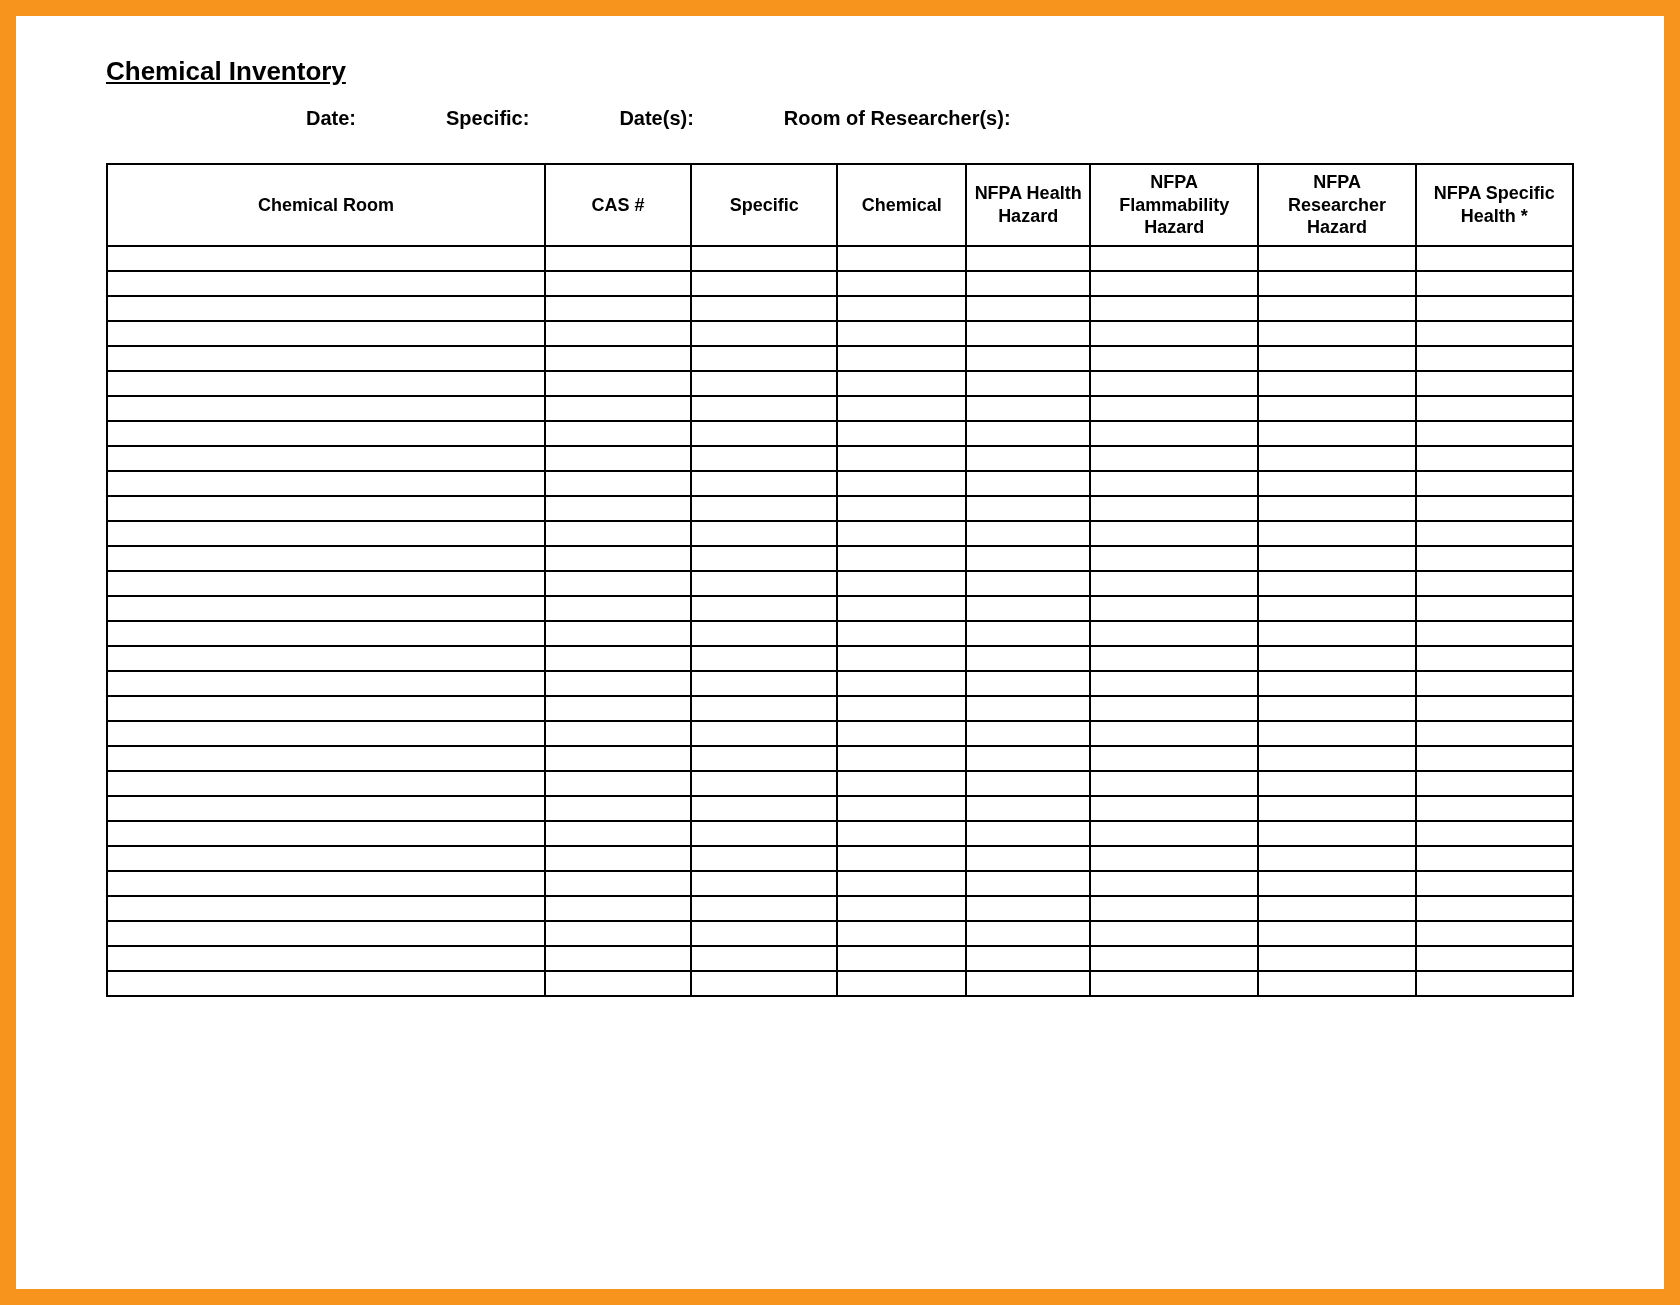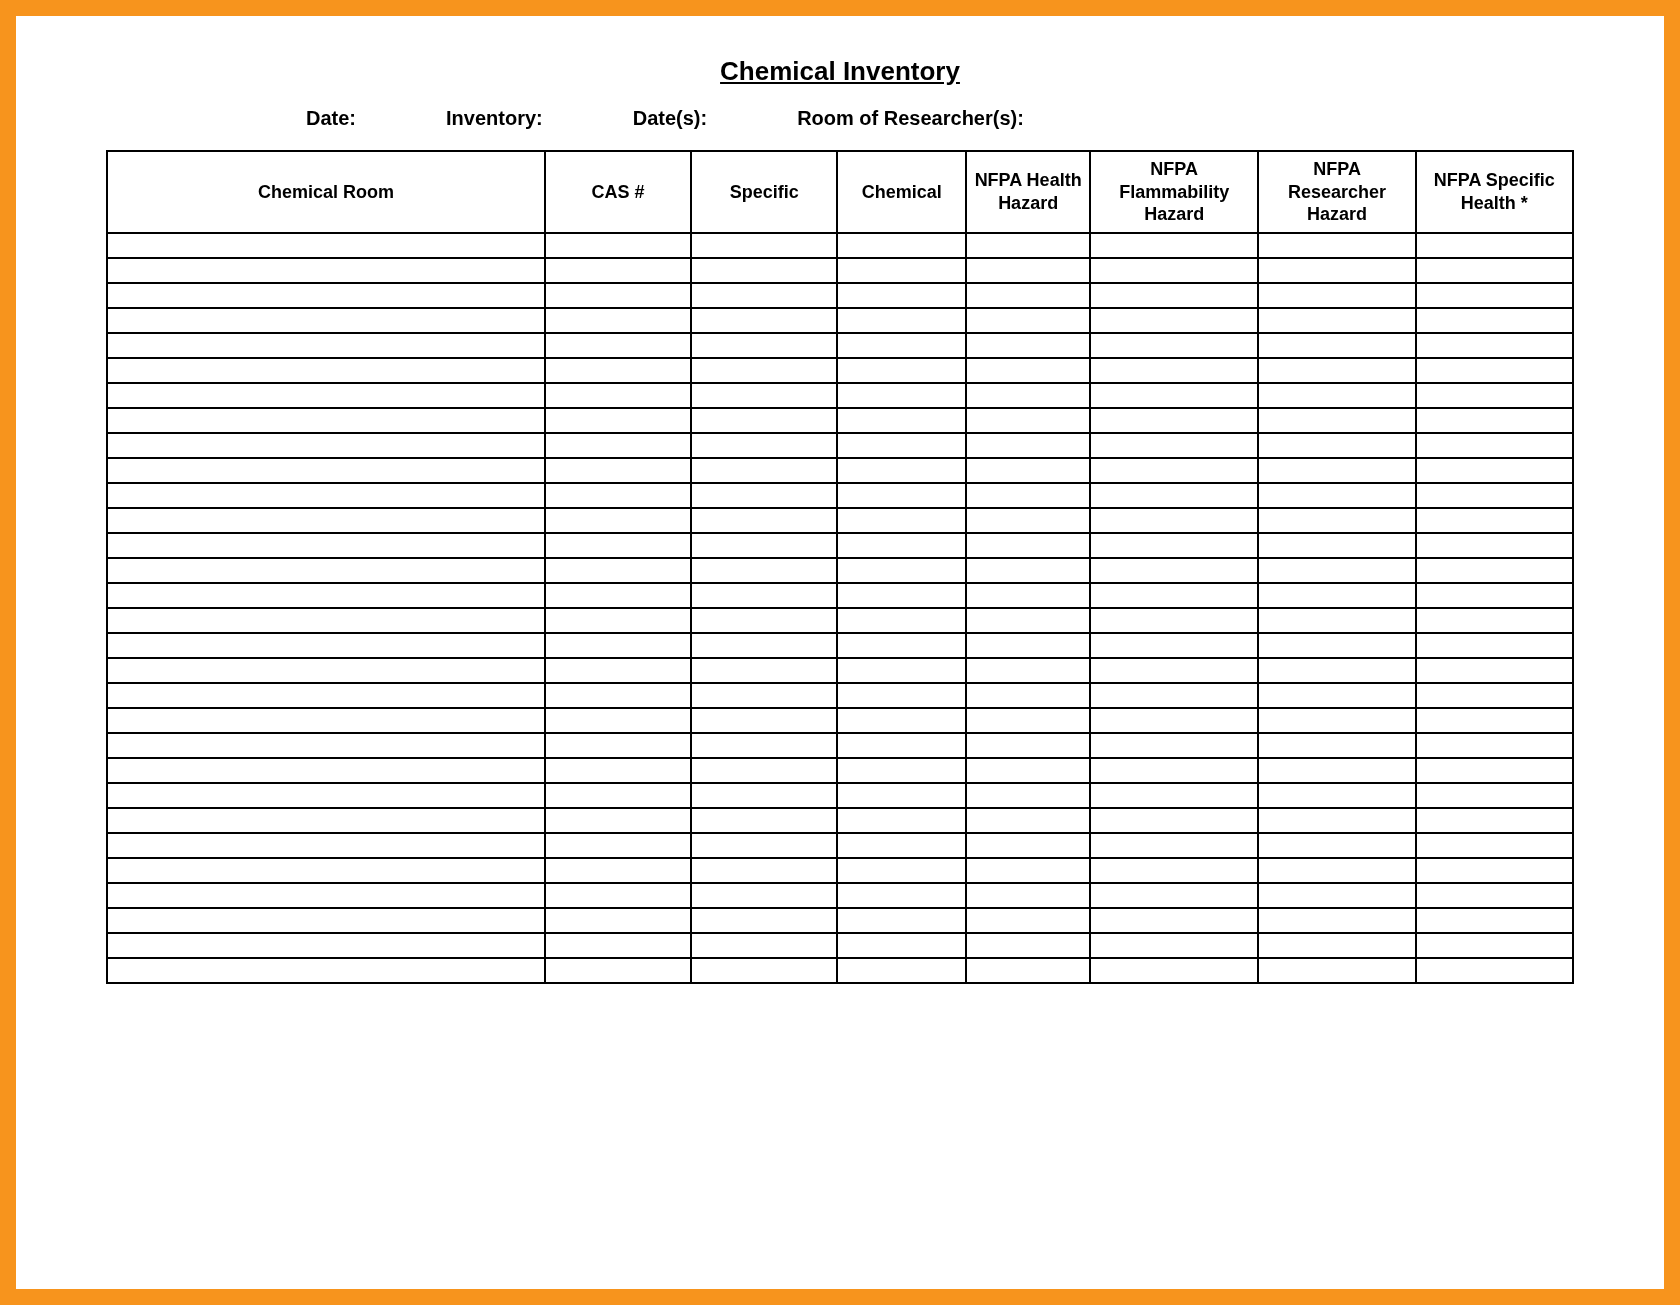--- a/index.html
+++ b/index.html
@@ -18,31 +18,30 @@
       background: #fff;
       position: relative;
     }
     .inner {
       width: 100%;
       height: 100%;
       background: #fff;
       padding: 40px 90px 20px 90px;
     }
     .title {
-      text-align: center;
       font-size: 26px;
       font-weight: bold;
       text-decoration: underline;
       margin-bottom: 20px;
     }
     .meta-row {
       display: flex;
       font-size: 20px;
       font-weight: bold;
-      margin-bottom: 20px;
+      margin-bottom: 33px;
       padding-left: 200px;
     }
     .meta-label {
       margin-right: 90px;
       white-space: nowrap;
     }
     .meta-label:last-child {
       margin-right: 0;
     }
     table.inventory {
@@ -78,21 +77,21 @@
 </head>
 <body>
 
 <div class="outer-frame">
   <div class="inner">
 
     <div class="title">Chemical Inventory</div>
 
     <div class="meta-row">
       <span class="meta-label">Date:</span>
-      <span class="meta-label">Inventory:</span>
+      <span class="meta-label">Specific:</span>
       <span class="meta-label">Date(s):</span>
       <span class="meta-label">Room of Researcher(s):</span>
     </div>
 
     <table class="inventory">
       <colgroup>
         <col class="c-name">
         <col class="c-cas">
         <col class="c-qty">
         <col class="c-loc">

